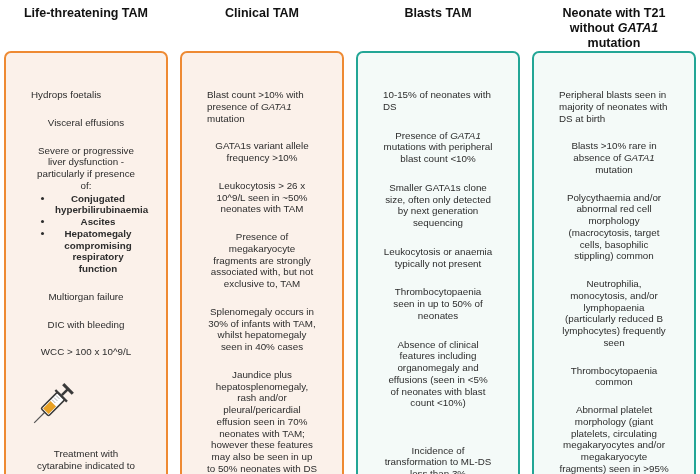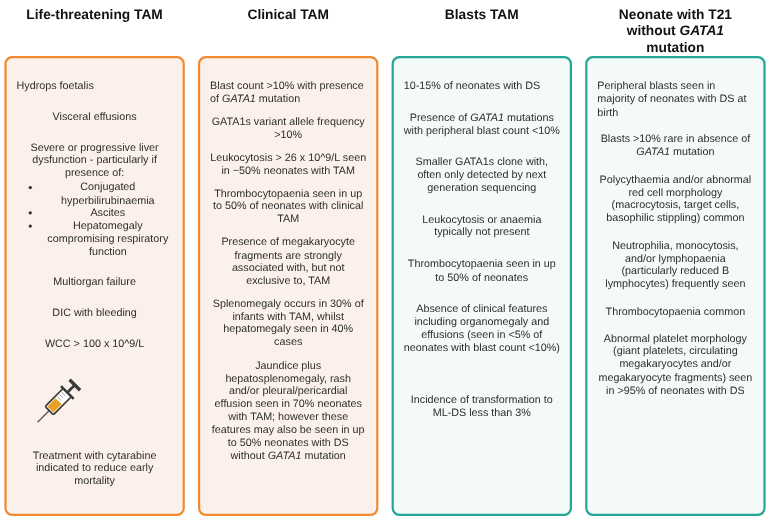--- a/index.html
+++ b/index.html
@@ -27,24 +27,24 @@
     padding:20px 9px 8px 9px;
     font-size:9.8px; line-height:1.2; color:#2d2d2d;
     overflow:hidden;
   }
   .theme-orange .box { border:2px solid var(--orange); background:var(--orangeBg); }
   .theme-teal   .box { border:2px solid var(--teal);   background:var(--tealBg); }
   .gap-sm { --gap:9px; }
   .gap-md { --gap:13px; }
   .gap-lg16 { --gap:16px; }
   .gap-lg { --gap:17px; }
-  .item { margin:0; }
+  .item { margin:16px; }
   .item + .item { margin-top:var(--gap);text-align:center; }
   .item.space-before { margin-top:calc(var(--gap) * 2.1); }
-  ul.bullets { margin:1px 0 0 0; padding-left:23px; }
+  ul.bullets { margin:1px 0 0 0; padding-left:23px;font-weight:bold; }
   ul.bullets li { margin:0; padding-left:1px; }
   .icon-item { margin-left:10px; height:58px; }
   .icon-item svg { display:block; }
 </style>
 </head>
 <body>
 
 <div class="figure">
   <div class="column theme-orange gap-lg16">
     <div class="col-title"><span>Life-threatening TAM</span></div>
@@ -76,32 +76,31 @@
         </div>
         <div class="item"><span>Treatment with cytarabine indicated to reduce early mortality</span></div>
       </div>
   </div>
   <div class="column theme-orange gap-sm">
     <div class="col-title"><span>Clinical TAM</span></div>
     <div class="box">
         <div class="item"><span>Blast count &gt;10% with presence of </span><i>GATA1</i><span> mutation</span></div>
         <div class="item"><span>GATA1s variant allele frequency &gt;10%</span></div>
         <div class="item"><span>Leukocytosis &gt; 26 x 10^9/L seen in ~50% neonates with TAM</span></div>
-        <div class="item"><span>Thrombocytopaenia seen in up to 50% of neonates with clinical TAM</span></div>
         <div class="item"><span>Presence of megakaryocyte fragments are strongly associated with, but not exclusive to, TAM</span></div>
         <div class="item"><span>Splenomegaly occurs in 30% of infants with TAM, whilst hepatomegaly seen in 40% cases</span></div>
         <div class="item"><span>Jaundice plus hepatosplenomegaly, rash and/or pleural/pericardial effusion seen in 70% neonates with TAM; however these features may also be seen in up to 50% neonates with DS without </span><i>GATA1</i><span> mutation</span></div>
       </div>
   </div>
   <div class="column theme-teal gap-lg">
     <div class="col-title"><span>Blasts TAM</span></div>
     <div class="box">
         <div class="item"><span>10-15% of neonates with DS</span></div>
         <div class="item"><span>Presence of </span><i>GATA1</i><span> mutations with peripheral blast count &lt;10%</span></div>
-        <div class="item"><span>Smaller GATA1s clone with, often only detected by next generation sequencing</span></div>
+        <div class="item"><span>Smaller GATA1s clone size, often only detected by next generation sequencing</span></div>
         <div class="item"><span>Leukocytosis or anaemia typically not present</span></div>
         <div class="item"><span>Thrombocytopaenia seen in up to 50% of neonates</span></div>
         <div class="item"><span>Absence of clinical features including organomegaly and effusions (seen in &lt;5% of neonates with blast count &lt;10%)</span></div>
         <div class="item space-before"><span>Incidence of transformation to ML-DS less than 3%</span></div>
       </div>
   </div>
   <div class="column theme-teal gap-md">
     <div class="col-title"><span>Neonate with T21</span><br><span>without </span><i>GATA1</i><br><span>mutation</span></div>
     <div class="box">
         <div class="item"><span>Peripheral blasts seen in majority of neonates with DS at birth</span></div>

